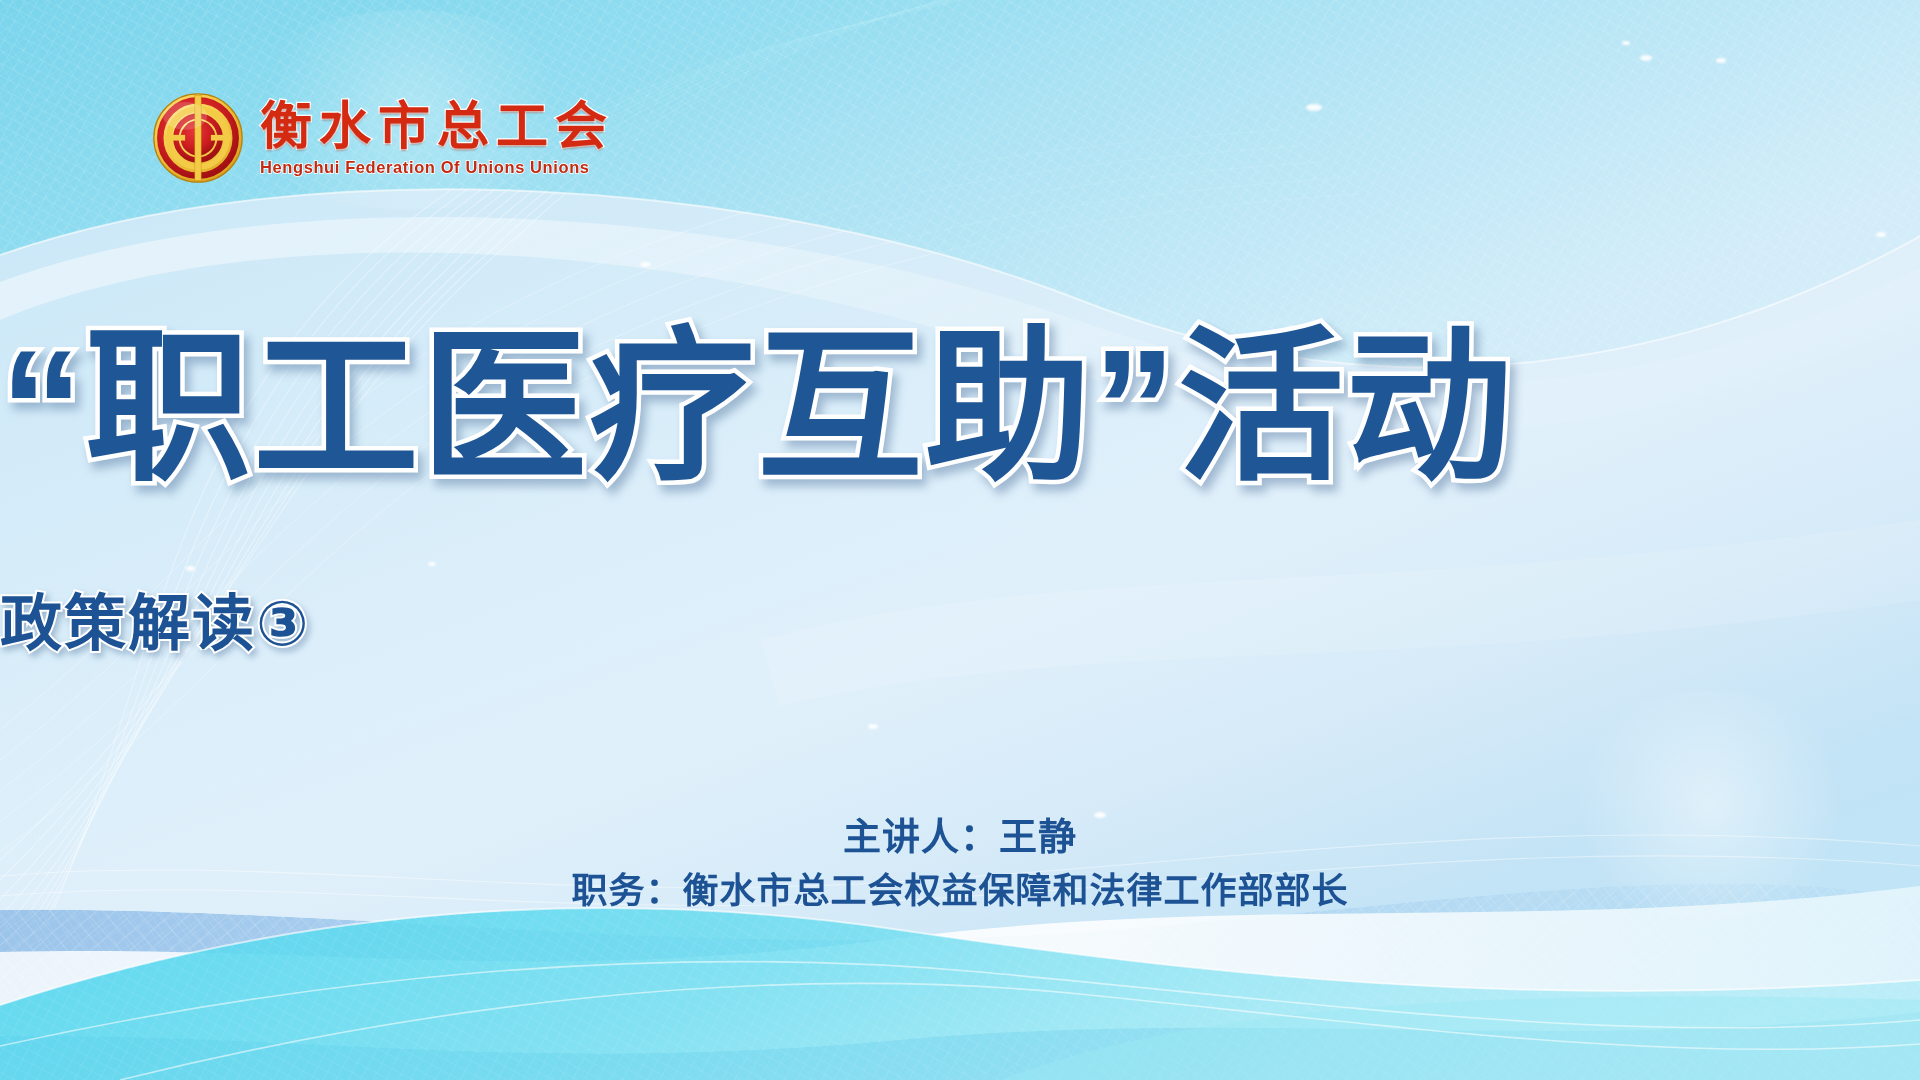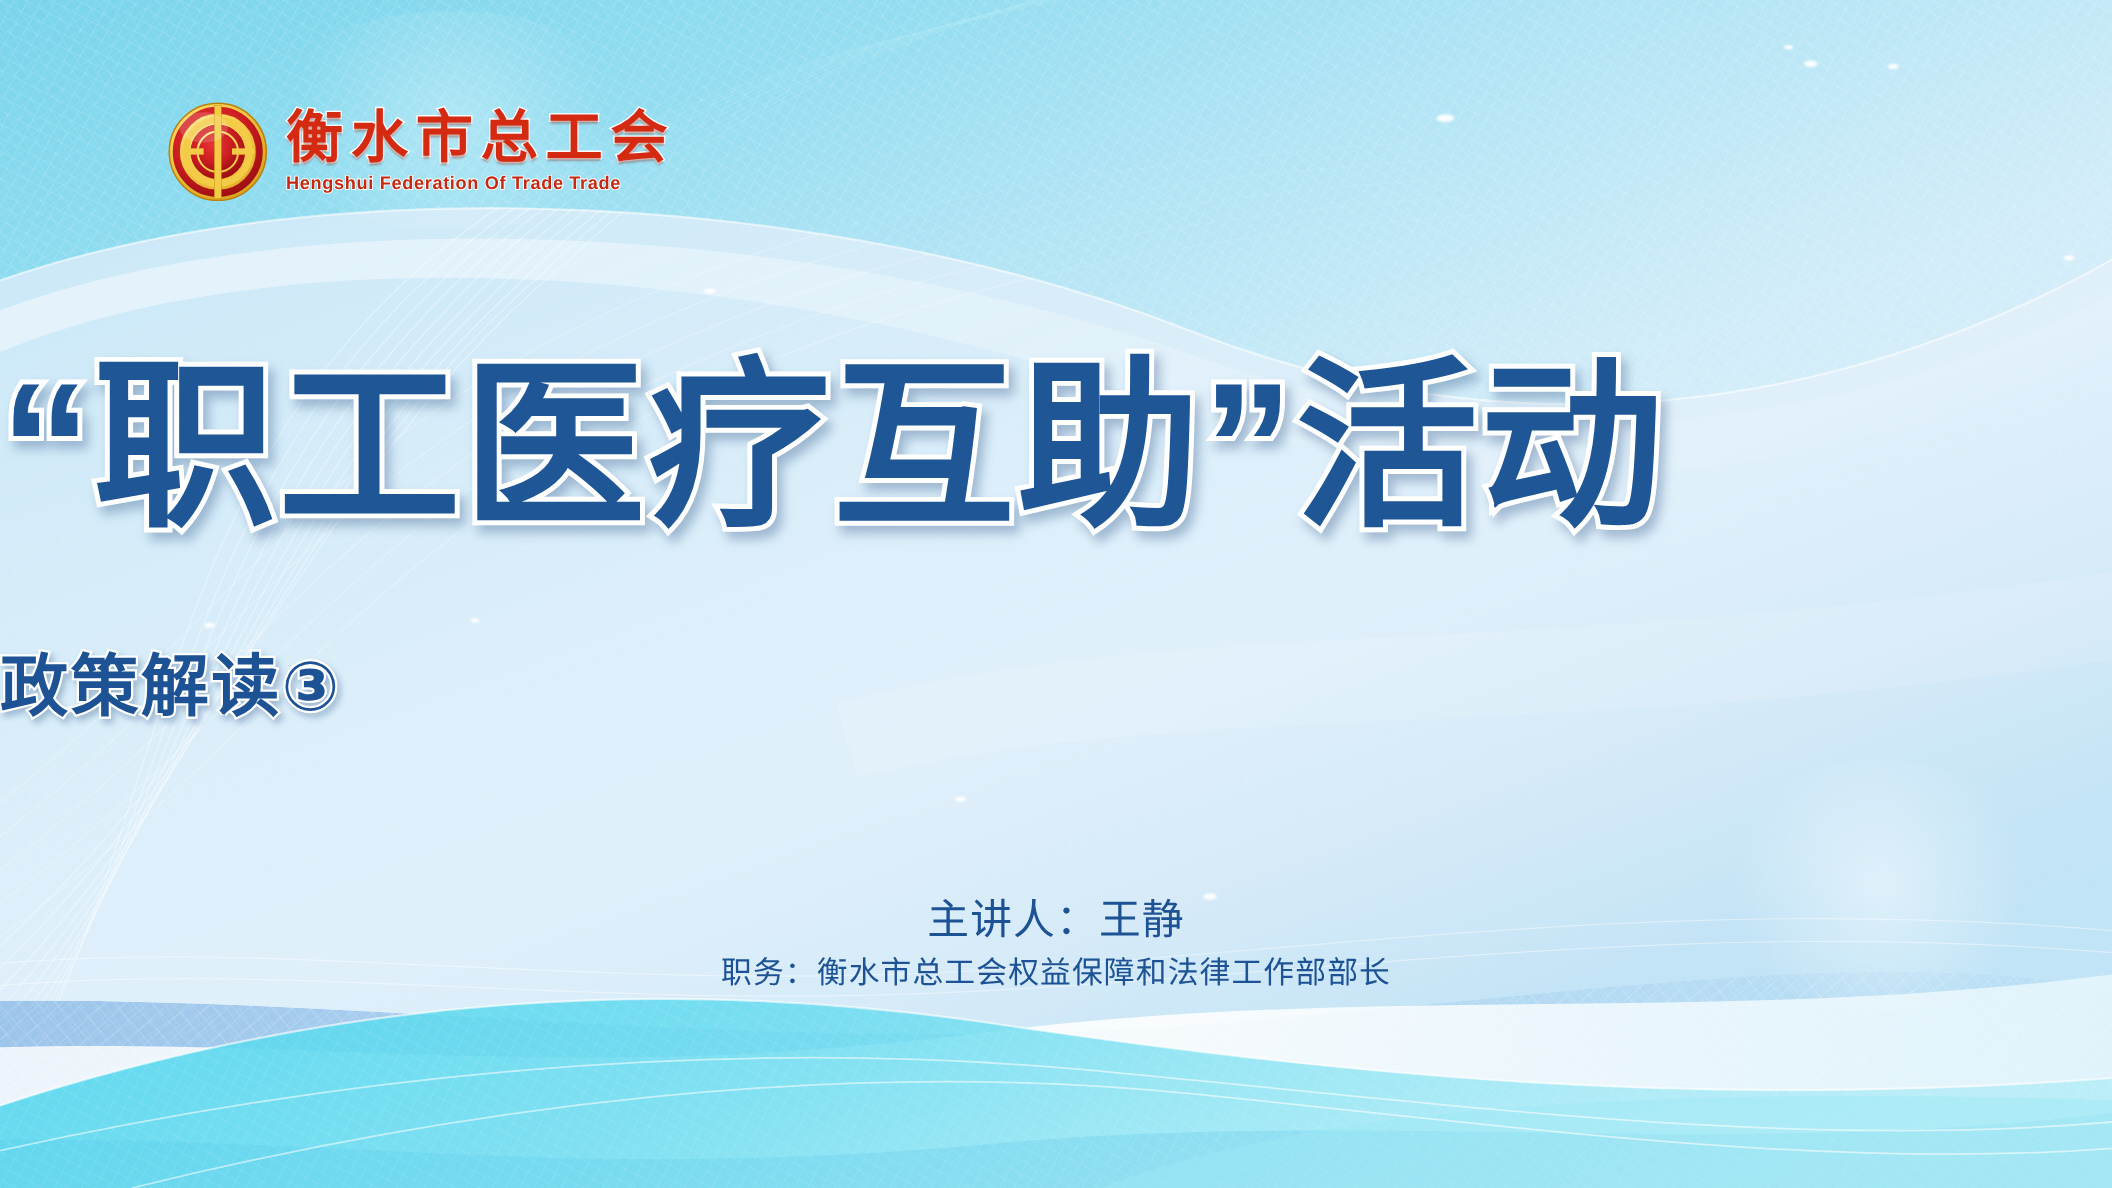--- a/index.html
+++ b/index.html
@@ -119,26 +119,26 @@
   .presenter {
     position: absolute;
     left: 0;
     right: 0;
     top: 810px;
     text-align: center;
     color: #1d5394;
   }
   .presenter-line {
     font-size: 38px;
-    font-weight: normal;
+    font-weight: bold;
     letter-spacing: 1px;
     line-height: 1.45;
     white-space: nowrap;
   }
-  .presenter-line.role { font-size: 28px; }
+  .presenter-line.role { font-size: 36px; }
 </style>
 </head>
 <body>
 
 <div class="slide">
 
   <div class="bg-layer">
     <svg viewBox="0 0 1920 1080" preserveAspectRatio="none" xmlns="http://www.w3.org/2000/svg">
       <defs>
         <linearGradient id="gTopWave" x1="0" y1="0" x2="1" y2="0.5">
@@ -304,21 +304,21 @@
         <rect x="14" y="46.6" width="22" height="6.2" fill="#f3cb46"></rect>
         <rect x="64" y="46.6" width="22" height="6.2" fill="#f3cb46"></rect>
 
         <rect x="46.6" y="33" width="6.8" height="34" fill="none"></rect>
 
         <ellipse cx="36" cy="26" rx="24" ry="15" fill="#ffffff" fill-opacity="0.17"></ellipse>
       </svg>
     </span>
     <span class="logo-texts">
       <span class="logo-cn">衡水市总工会</span>
-      <span class="logo-en">Hengshui Federation Of Trade Trade</span>
+      <span class="logo-en">Hengshui Federation Of Unions Unions</span>
     </span>
   </div>
 
   <div class="title-main">“职工医疗互助”活动</div>
   <div class="title-sub">政策解读③</div>
 
   <div class="presenter">
     <div class="presenter-line speaker">主讲人：王静</div>
     <div class="presenter-line role">职务：衡水市总工会权益保障和法律工作部部长</div>
   </div>

